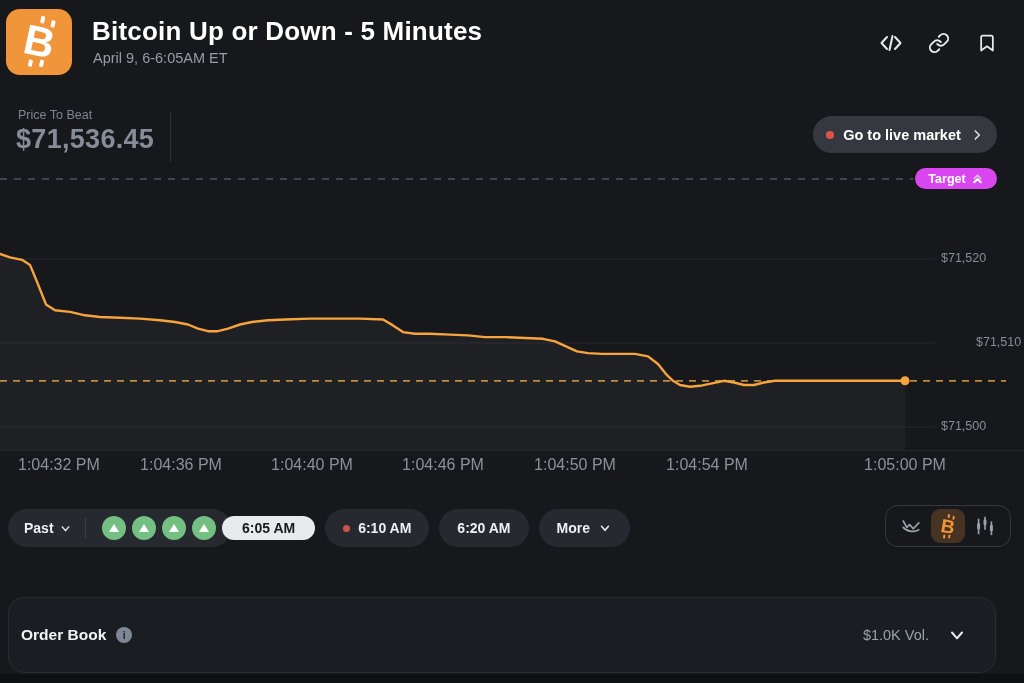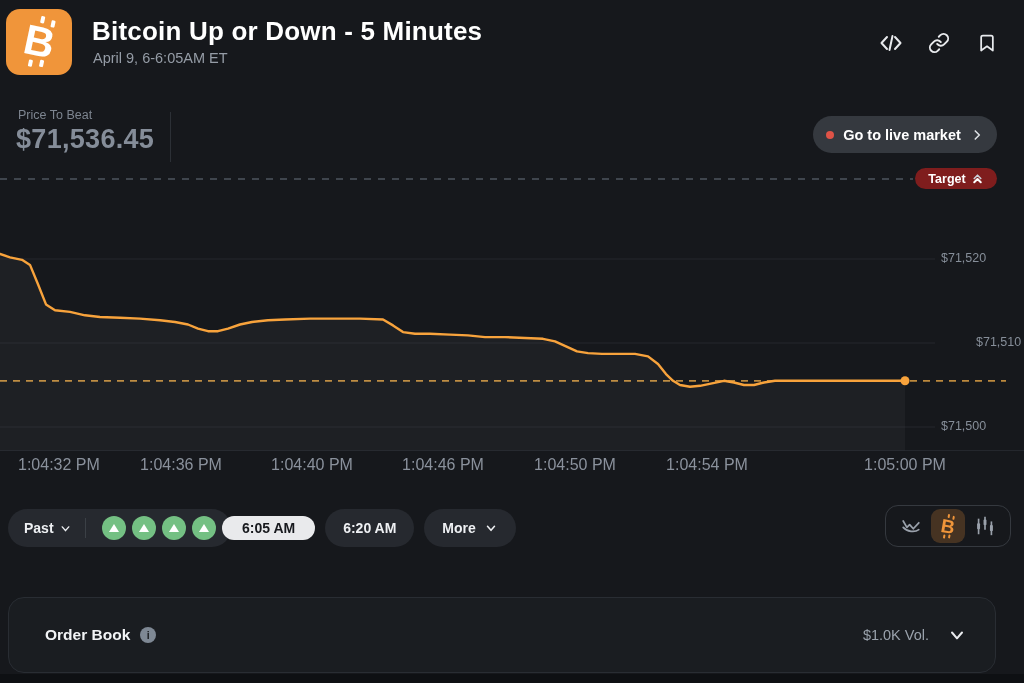--- a/index.html
+++ b/index.html
@@ -38,21 +38,21 @@
     position:absolute; left:813px; top:116px; width:184px; height:37px;
     background:#35393f; border-radius:19px; cursor:pointer;
     display:flex; align-items:center; justify-content:center; gap:9px;
   }
   .live-btn .dot { width:8px; height:8px; border-radius:50%; background:#df5347; }
   .live-btn .lbl { font-size:14.5px; font-weight:700; color:#ffffff; }
   .live-btn svg { stroke:#dfe2e6; }
 
   .target-pill {
     position:absolute; left:915px; top:168px; width:82px; height:21px;
-    background:#7f1d1d; border-radius:11px; cursor:pointer;
+    background:#d946ef; border-radius:11px; cursor:pointer;
     display:flex; align-items:center; justify-content:center; gap:5px; z-index:5;
   }
   .target-pill .lbl { font-size:12.5px; font-weight:600; color:#fff; }
 
   
   .chart-wrap { position:absolute; left:0; top:165px; width:1024px; height:315px; }
   .chart-wrap svg { position:absolute; left:0; top:0; }
   .y-tick { position:absolute; left:941px; font-size:12.5px; color:#868e99; }
   .x-tick { position:absolute; top:291px; transform:translateX(-50%); font-size:16px; color:#8a919c; white-space:nowrap; }
   .x-tick.first { transform:none; }
@@ -91,21 +91,21 @@
   .ct-btn .btc-glyph { transform:rotate(10deg); color:#f0953a; }
   .ct-btn .btc-glyph .b { font-size:19px; font-weight:800; }
   .ct-btn .btc-glyph .bar { background:#f0953a; }
   .ct-btn .btc-glyph .bar.top { width:2px; height:4px; left:38%; top:-3px; box-shadow:5px 1px 0 #f0953a; }
   .ct-btn .btc-glyph .bar.bot { width:2px; height:4px; left:30%; bottom:-3px; box-shadow:5px -1px 0 #f0953a; }
 
   
   .orderbook {
     position:absolute; left:8px; top:597px; width:988px; height:76px;
     background:#1a1d21; border:1px solid #292d33; border-radius:16px;
-    display:flex; align-items:center; justify-content:space-between; padding:0 28px 0 36px;
+    display:flex; align-items:center; justify-content:space-between; padding:0 28px 0 12px;
   }
   .ob-left { display:flex; align-items:center; gap:10px; }
   .ob-title { font-size:15.5px; font-weight:700; color:#f2f4f6; }
   .info-icon {
     width:16px; height:16px; border-radius:50%; background:#7e8894; cursor:pointer;
     display:flex; align-items:center; justify-content:center;
     font-size:10.5px; font-weight:800; color:#1a1d21; font-style:normal;
   }
   .ob-right { display:flex; align-items:center; gap:18px; }
   .ob-vol { font-size:14.5px; color:#9aa2ac; }
@@ -215,20 +215,24 @@
             <span class="tri"></span>
           </span>
         </span>
     </div>
 
     <div class="time-tabs" id="time-tabs">
         <div class="tab active">
           <span>6:05 AM</span>
         </div>
         <div class="tab">
+          <span class="dot"></span>
+          <span>6:10 AM</span>
+        </div>
+        <div class="tab">
           <span>6:20 AM</span>
         </div>
         <div class="tab">
           <span>More</span>
           <svg width="14" height="14" viewBox="0 0 24 24" fill="none" stroke="#eef0f3" stroke-width="2.6" stroke-linecap="round" stroke-linejoin="round">
             <polyline points="6 9 12 16 18 9"></polyline>
           </svg>
         </div>
       </div>
 

